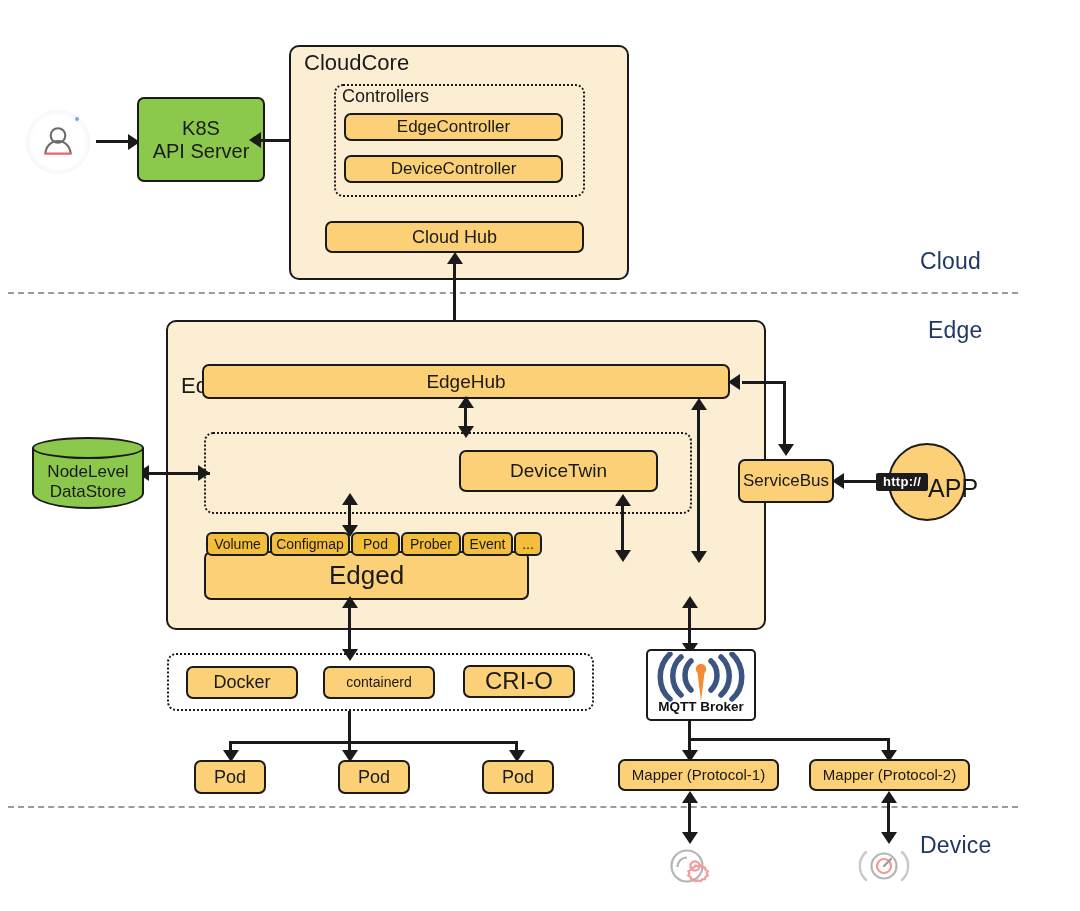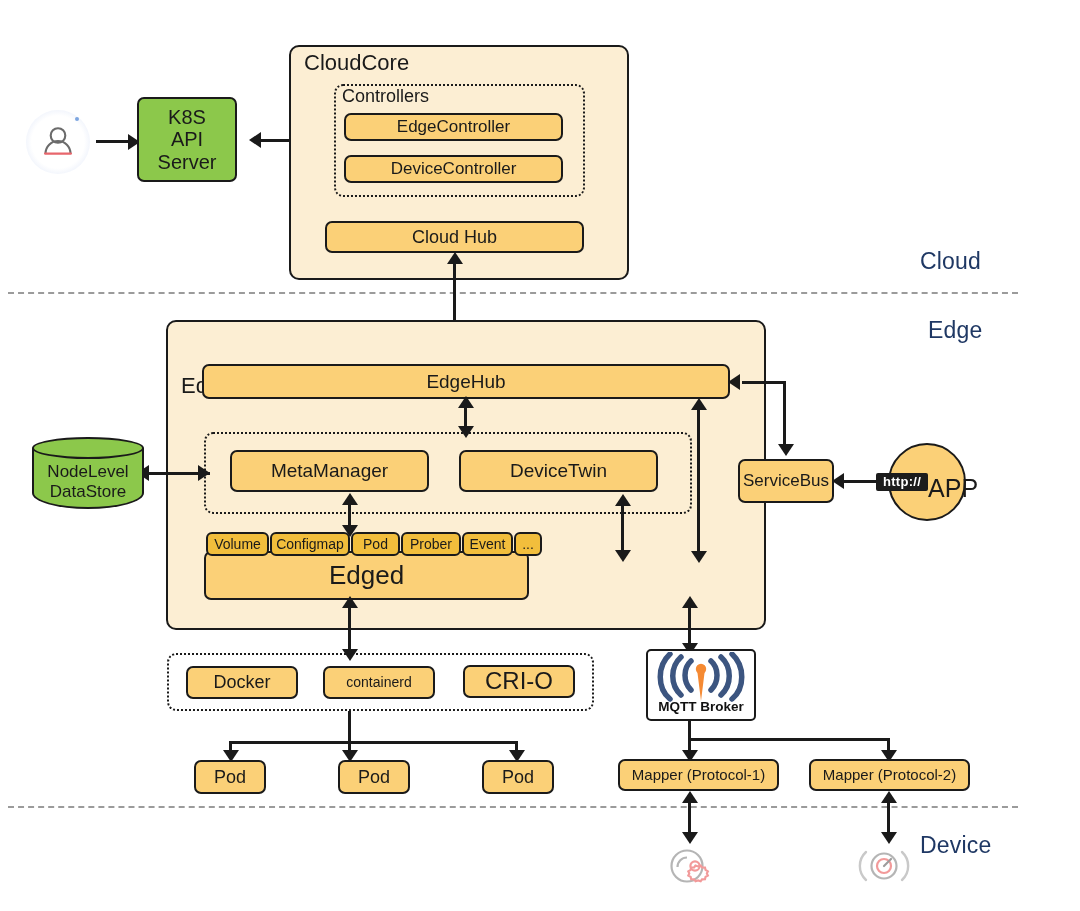--- a/index.html
+++ b/index.html
@@ -202,21 +202,21 @@
       <line x1="9" y1="33.6" x2="35" y2="33.6" stroke="#e8666c" stroke-width="2.1" stroke-linecap="round"></line>
     </svg>
     <svg width="6" height="6" viewBox="0 0 6 6" style="position:absolute; left:48px; top:6px;">
       <circle cx="3" cy="3" r="2" fill="#7ea6e0"></circle>
     </svg>
   </div>
 
   <div class="abs ln lnh" style="left:96px; top:140px; width:36px;"></div>
   <div class="abs arrow ar-right" style="left:128px; top:134px;"></div>
 
-  <div class="abs node green" style="left:137px; top:97px; width:100px; height:85px; flex-direction:column; font-size:20px;">
+  <div class="abs node green" style="left:137px; top:97px; width:128px; height:85px; flex-direction:column; font-size:20px;">
     <span>K8S</span>
     <span>API Server</span>
   </div>
 
   <div class="abs ln lnh" style="left:261px; top:139px; width:64px;"></div>
   <div class="abs arrow ar-left" style="left:249px; top:132px;"></div>
   <div class="abs arrow ar-right" style="left:320px; top:132px;"></div>
 
   <div class="abs container-box" style="left:289px; top:45px; width:340px; height:235px;">
   </div>
@@ -247,23 +247,20 @@
   <div class="abs node amber" style="left:202px; top:364px; width:528px; height:35px; font-size:19px;">
       <span>EdgeHub</span>
     </div>
 
   <div class="abs ln lnv" style="left:464px; top:402px; width:3px; height:28px;"></div>
   <div class="abs arrow ar-up" style="left:458px; top:396px;"></div>
   <div class="abs arrow ar-down" style="left:458px; top:426px;"></div>
 
   <div class="abs dashed-box" style="left:204px; top:432px; width:488px; height:82px;"></div>
 
-  <div class="abs node amber" style="left:230px; top:450px; width:199px; height:42px; font-size:19px;">
-      <span>MetaManager</span>
-    </div>
 
   <div class="abs node amber" style="left:459px; top:450px; width:199px; height:42px; font-size:19px;">
       <span>DeviceTwin</span>
     </div>
 
   <div class="abs ln lnh" style="left:145px; top:472px; width:65px;"></div>
   <div class="abs arrow ar-left" style="left:137px; top:465px;"></div>
   <div class="abs arrow ar-right" style="left:198px; top:465px;"></div>
 
   <div class="abs cyl-wrap" style="left:32px; top:437px; width:112px; height:72px;">

